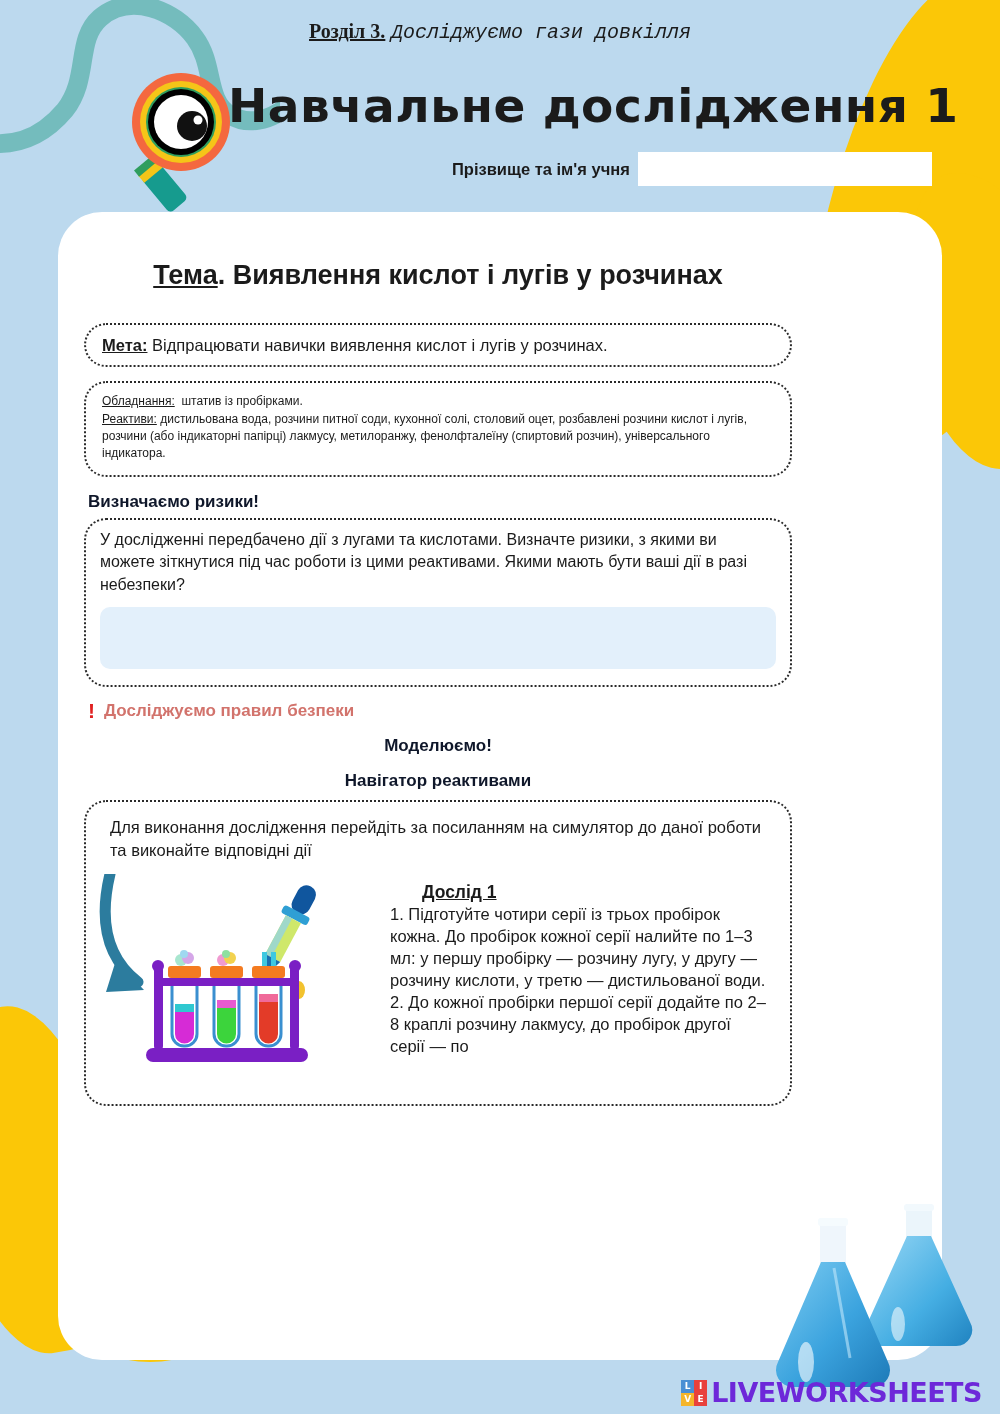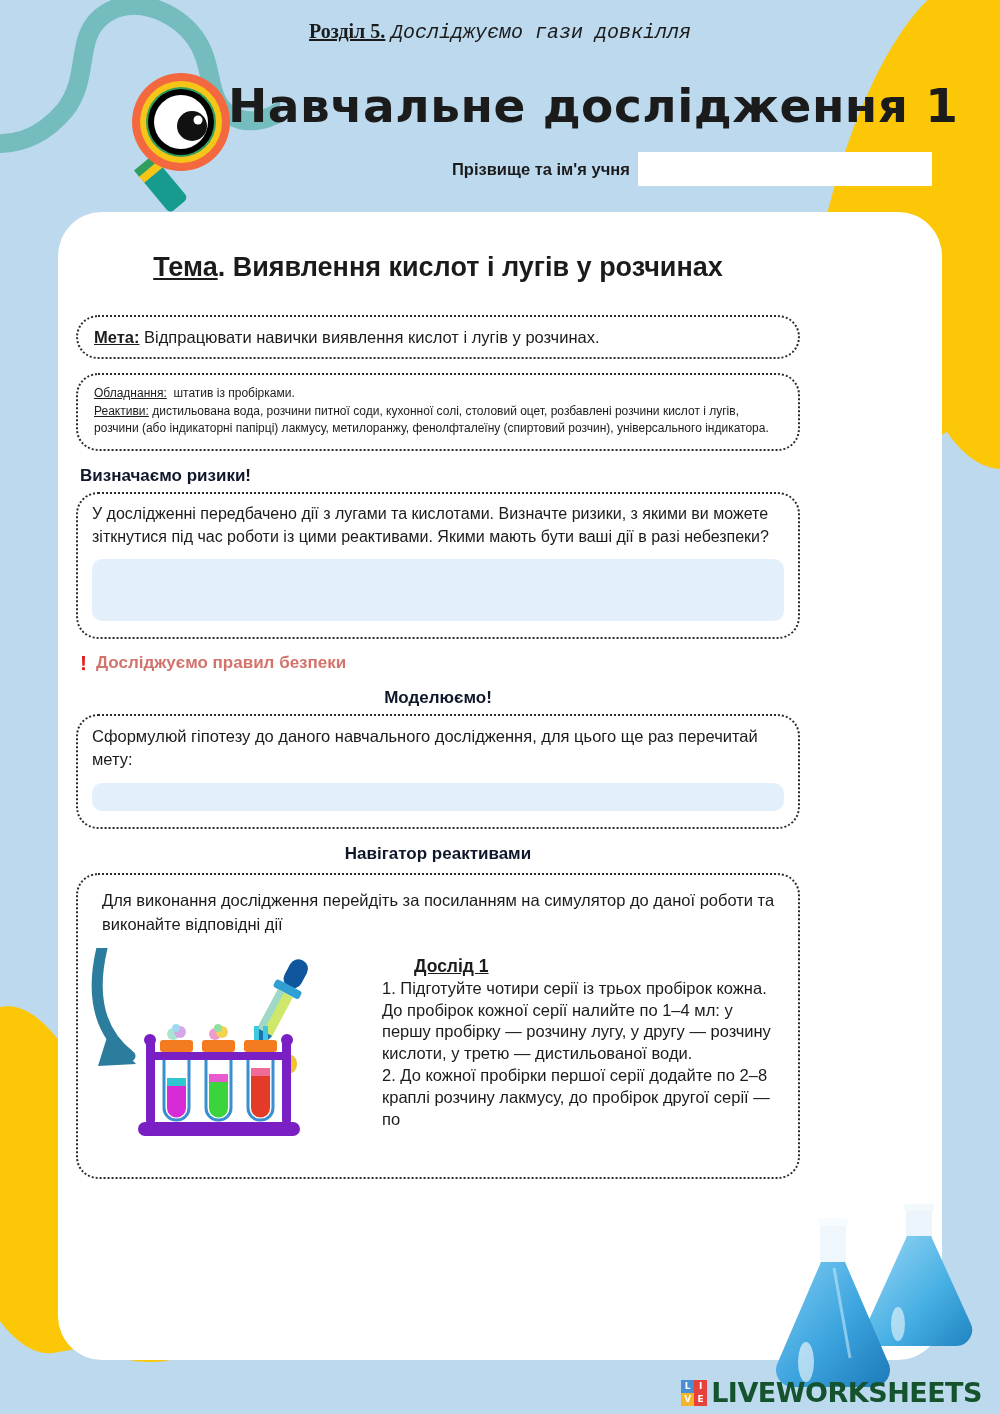--- a/index.html
+++ b/index.html
@@ -123,21 +123,21 @@
   .logo { position: absolute; left: 118px; top: 70px; z-index: 7; }
 
   
   .content {
     position: absolute;
     left: 58px;
     top: 212px;
     width: 760px;
     height: 1148px;
     z-index: 5;
-    padding: 0;
+    padding: 8px;
   }
 
   .theme {
     text-align: center;
     font-size: 27px;
     font-weight: bold;
     margin-top: 40px;
     padding: 0 20px;
   }
   .theme .u { text-decoration: underline; }
@@ -251,41 +251,41 @@
     justify-content: center;
     font-family: "DejaVu Sans", sans-serif;
   }
   .lw-l { background: #4a8fd4; }
   .lw-i { background: #e8413c; }
   .lw-v { background: #f5b52a; }
   .lw-e { background: #e8413c; }
   .lw-word {
     font-size: 27px;
     font-weight: bold;
-    color: #14532d;
+    color: #6d28d9;
     letter-spacing: -0.5px;
     font-family: "DejaVu Sans", sans-serif;
   }
 </style>
 </head>
 <body>
 
 <div class="deco squiggle">
   <svg width="300" height="220" viewBox="0 0 300 220">
     <path d="M-10,150 C30,160 60,150 85,120 C110,88 95,50 120,28
              C150,2 195,20 215,48 C235,75 225,110 250,125 C268,136 290,130 305,118" stroke="#74bcbd" stroke-width="19" fill="none" stroke-linecap="round"></path>
   </svg>
 </div>
 <div class="deco yellow-right"></div>
 <div class="deco yellow-right2"></div>
 <div class="deco yellow-left-bottom"></div>
 <div class="deco yellow-bottom-blob"></div>
 
 <div class="chapter-line">
-  <span class="chapter-label">Розділ 5.</span>
+  <span class="chapter-label">Розділ 3.</span>
   <span class="chapter-title">Досліджуємо гази довкілля</span>
 </div>
 
 <div class="main-title">Навчальне дослідження 1</div>
 
 <div class="name-row">
   <span class="name-label">Прізвище та ім'я учня</span>
   <input class="name-input" type="text" placeholder="" style="">
 </div>
 
@@ -338,24 +338,20 @@
     <div class="risk-text">У дослідженні передбачено дії з лугами та кислотами. Визначте ризики, з якими ви можете зіткнутися під час роботи із цими реактивами. Якими мають бути ваші дії в разі небезпеки?</div>
     <textarea class="answer-field" placeholder="" style=""></textarea>
   </div>
 
   <div class="safety">
     <span class="bang">!</span>
     <span>Досліджуємо правил безпеки</span>
   </div>
 
   <div class="section-head center">Моделюємо!</div>
-  <div class="dotted-box model-box">
-    <div class="model-text">Сформулюй гіпотезу до даного навчального дослідження, для цього ще раз перечитай мету:</div>
-    <textarea class="answer-field short" placeholder="" style=""></textarea>
-  </div>
 
   <div class="section-head center">Навігатор реактивами</div>
   <div class="dotted-box nav-box">
     <div class="nav-intro">Для виконання дослідження перейдіть за посиланням на симулятор до даної роботи та виконайте відповідні дії</div>
 
     <div class="exp-wrap">
       <div class="exp-illus">
 
         <div class="arrow-svg">
           <svg width="130" height="150" viewBox="0 0 130 150">
@@ -412,21 +408,21 @@
             <rect x="14" y="30" width="145" height="8" rx="4" fill="#7a1fc4"></rect>
             <rect x="6" y="100" width="162" height="14" rx="7" fill="#7a1fc4"></rect>
             <circle cx="18" cy="18" r="6" fill="#7a1fc4"></circle>
             <circle cx="155" cy="18" r="6" fill="#7a1fc4"></circle>
           </svg>
         </div>
       </div>
 
       <div class="exp-text">
         <div class="exp-title">Дослід 1</div>
-        <div class="exp-step">1. Підготуйте чотири серії із трьох пробірок кожна. До пробірок кожної серії налийте по 1–4 мл: у першу пробірку — розчину лугу, у другу — розчину кислоти, у третю — дистильованої води.</div>
+        <div class="exp-step">1. Підготуйте чотири серії із трьох пробірок кожна. До пробірок кожної серії налийте по 1–3 мл: у першу пробірку — розчину лугу, у другу — розчину кислоти, у третю — дистильованої води.</div>
         <div class="exp-step">2. До кожної пробірки першої серії додайте по 2–8 краплі розчину лакмусу, до пробірок другої серії — по</div>
       </div>
     </div>
   </div>
 </div>
 
 <div class="flasks">
   <svg width="240" height="200" viewBox="0 0 240 200">
     <defs>
       <linearGradient id="fl1" x1="0" y1="0" x2="1" y2="1">

